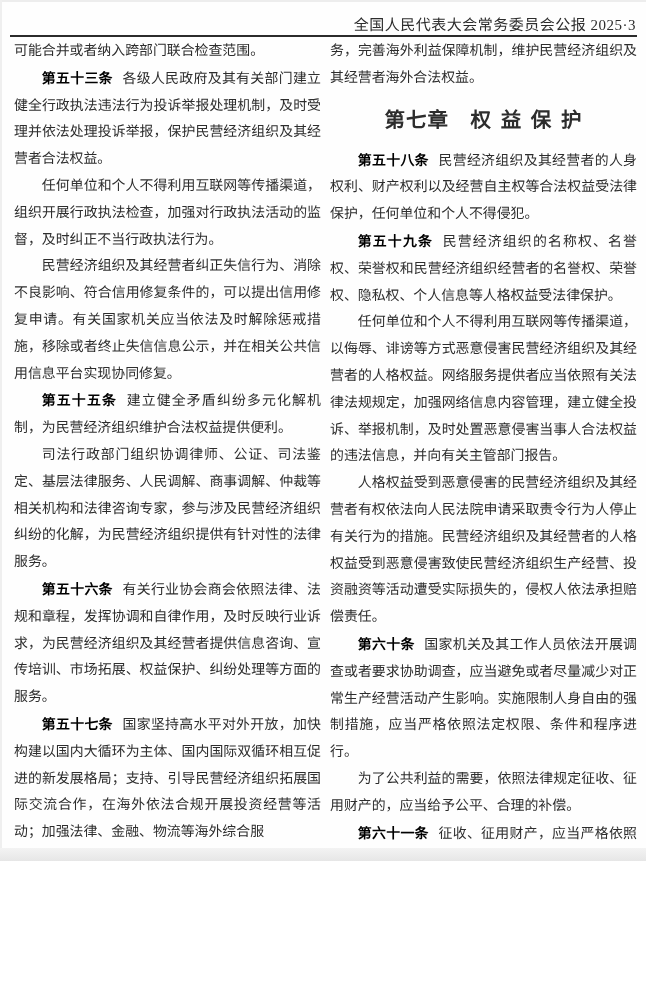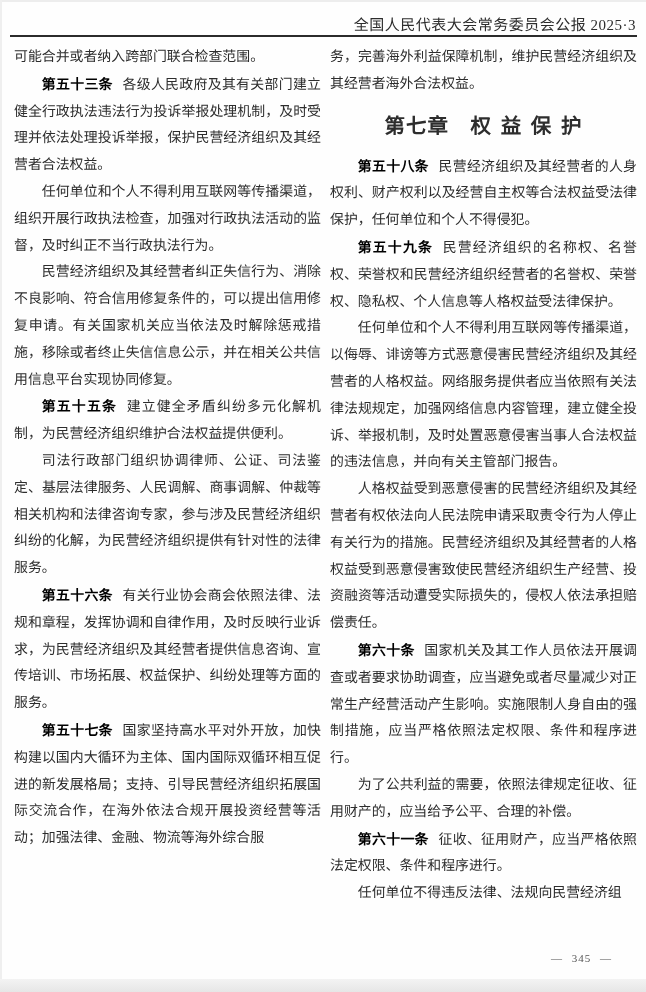--- a/index.html
+++ b/index.html
@@ -1,34 +1,34 @@
 <!DOCTYPE html>
 <html lang="zh-CN"><head>
 <meta charset="utf-8">
 <style>
   html,body{margin:0;padding:0;background:#ffffff;}
   .page{
     position:relative;
-    width:646px;height:992px;
+    width:646px;height:861px;
     background:#fefefe;
     overflow:hidden;
     font-family:"Liberation Serif","DejaVu Serif",serif;
     color:#2d2d2d;
     text-decoration:underline;
   }
   .edge-top{position:absolute;top:0;left:0;right:0;height:2px;background:#ededed;}
   .edge-left{position:absolute;top:0;left:0;bottom:0;width:2px;background:#efefef;}
   .edge-bottom{position:absolute;left:0;right:0;bottom:0;height:13px;
     background:linear-gradient(#f3f3f3,#e6e6e6);}
   .masthead{
     position:absolute;top:13px;right:10px;
     font-size:15px;letter-spacing:.5px;color:#2d2d2d;white-space:nowrap;
   }
   .header-rule{position:absolute;top:35px;left:10px;width:627px;height:2px;background:#2b2b2b;}
-  .col{position:absolute;top:44px;}
+  .col{position:absolute;top:38px;}
   .col-left{left:14px;width:307px;}
   .col-right{left:330px;width:307px;}
   .col p{
     margin:0;padding:0;
     font-size:13.9px;line-height:26.8px;
     text-align:justify;
     color:#2d2d2d;
   }
   .col p.indent{text-indent:2em;}
   .lead{

